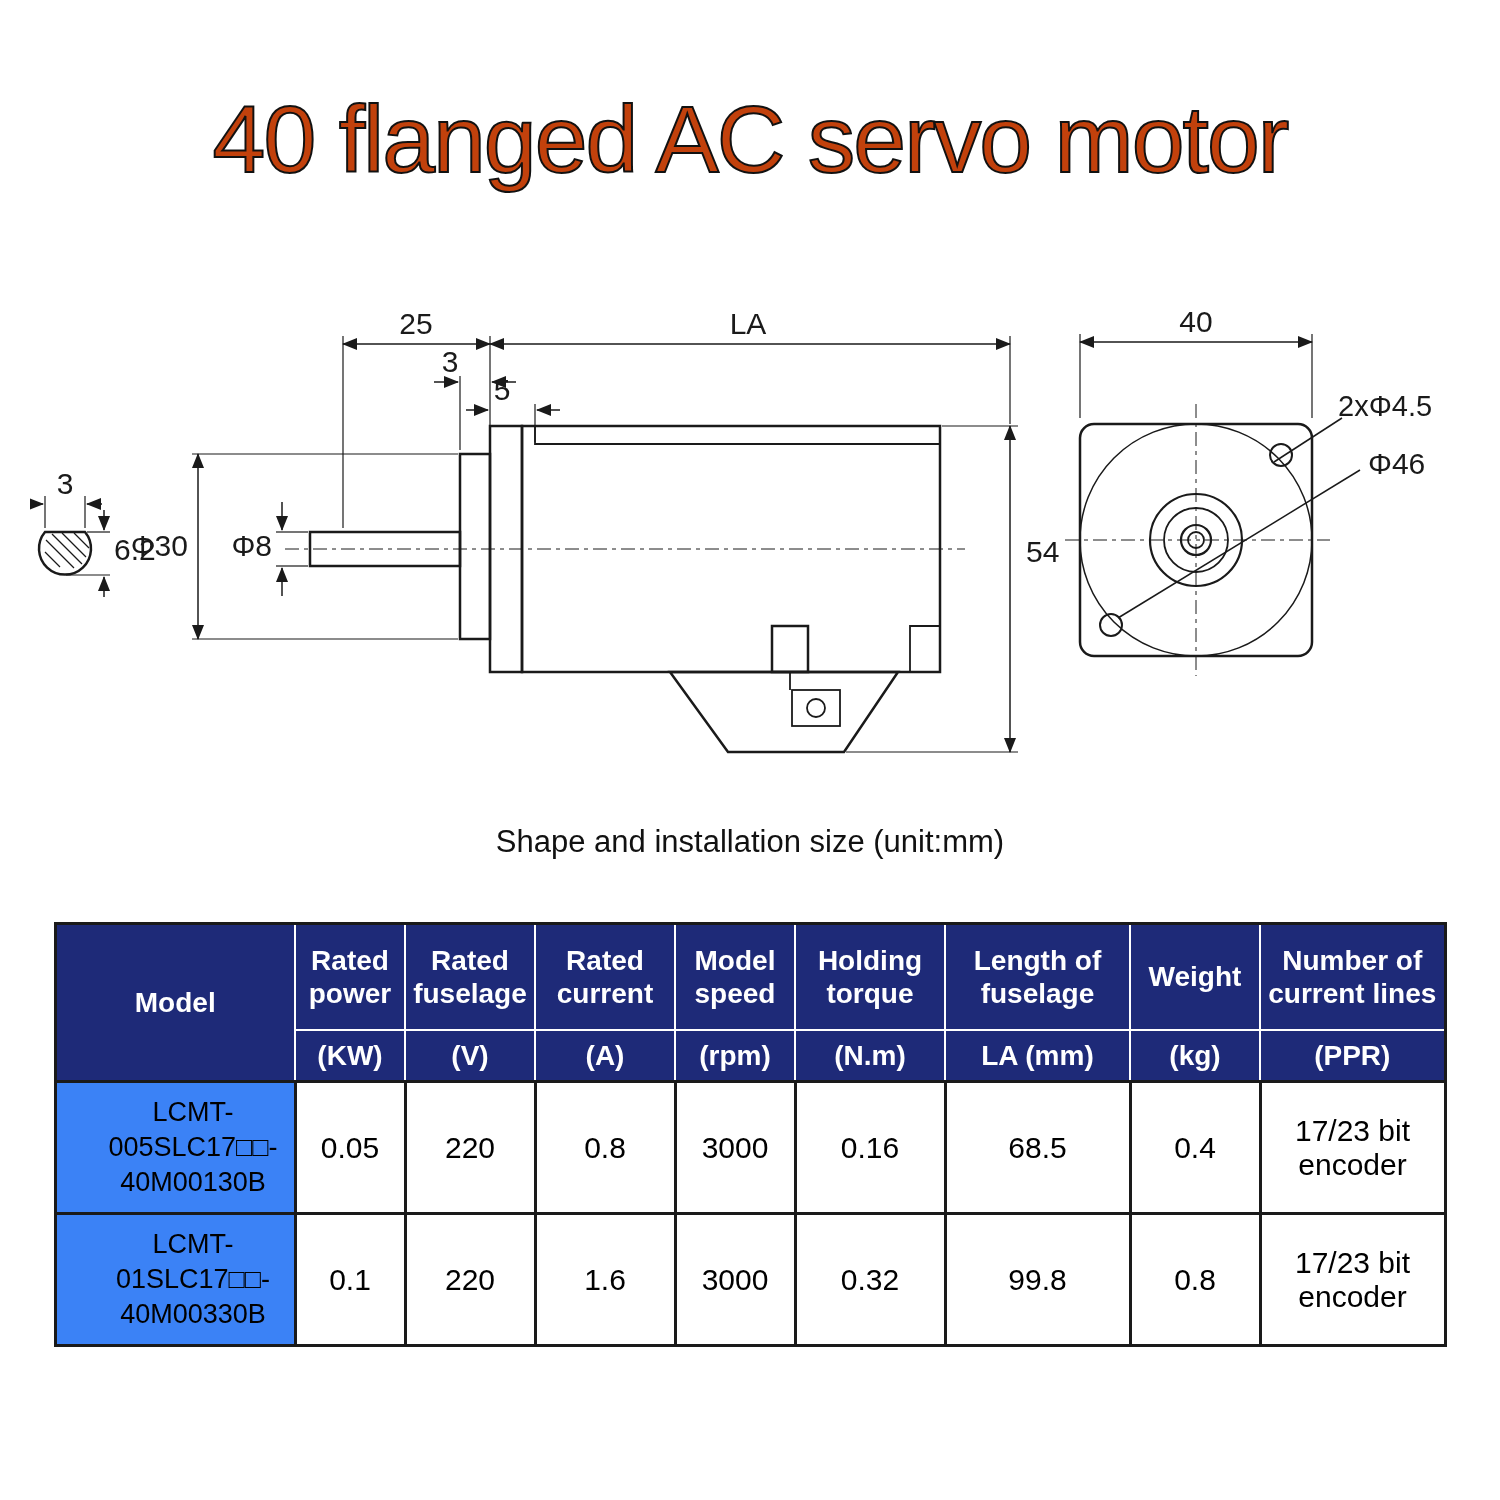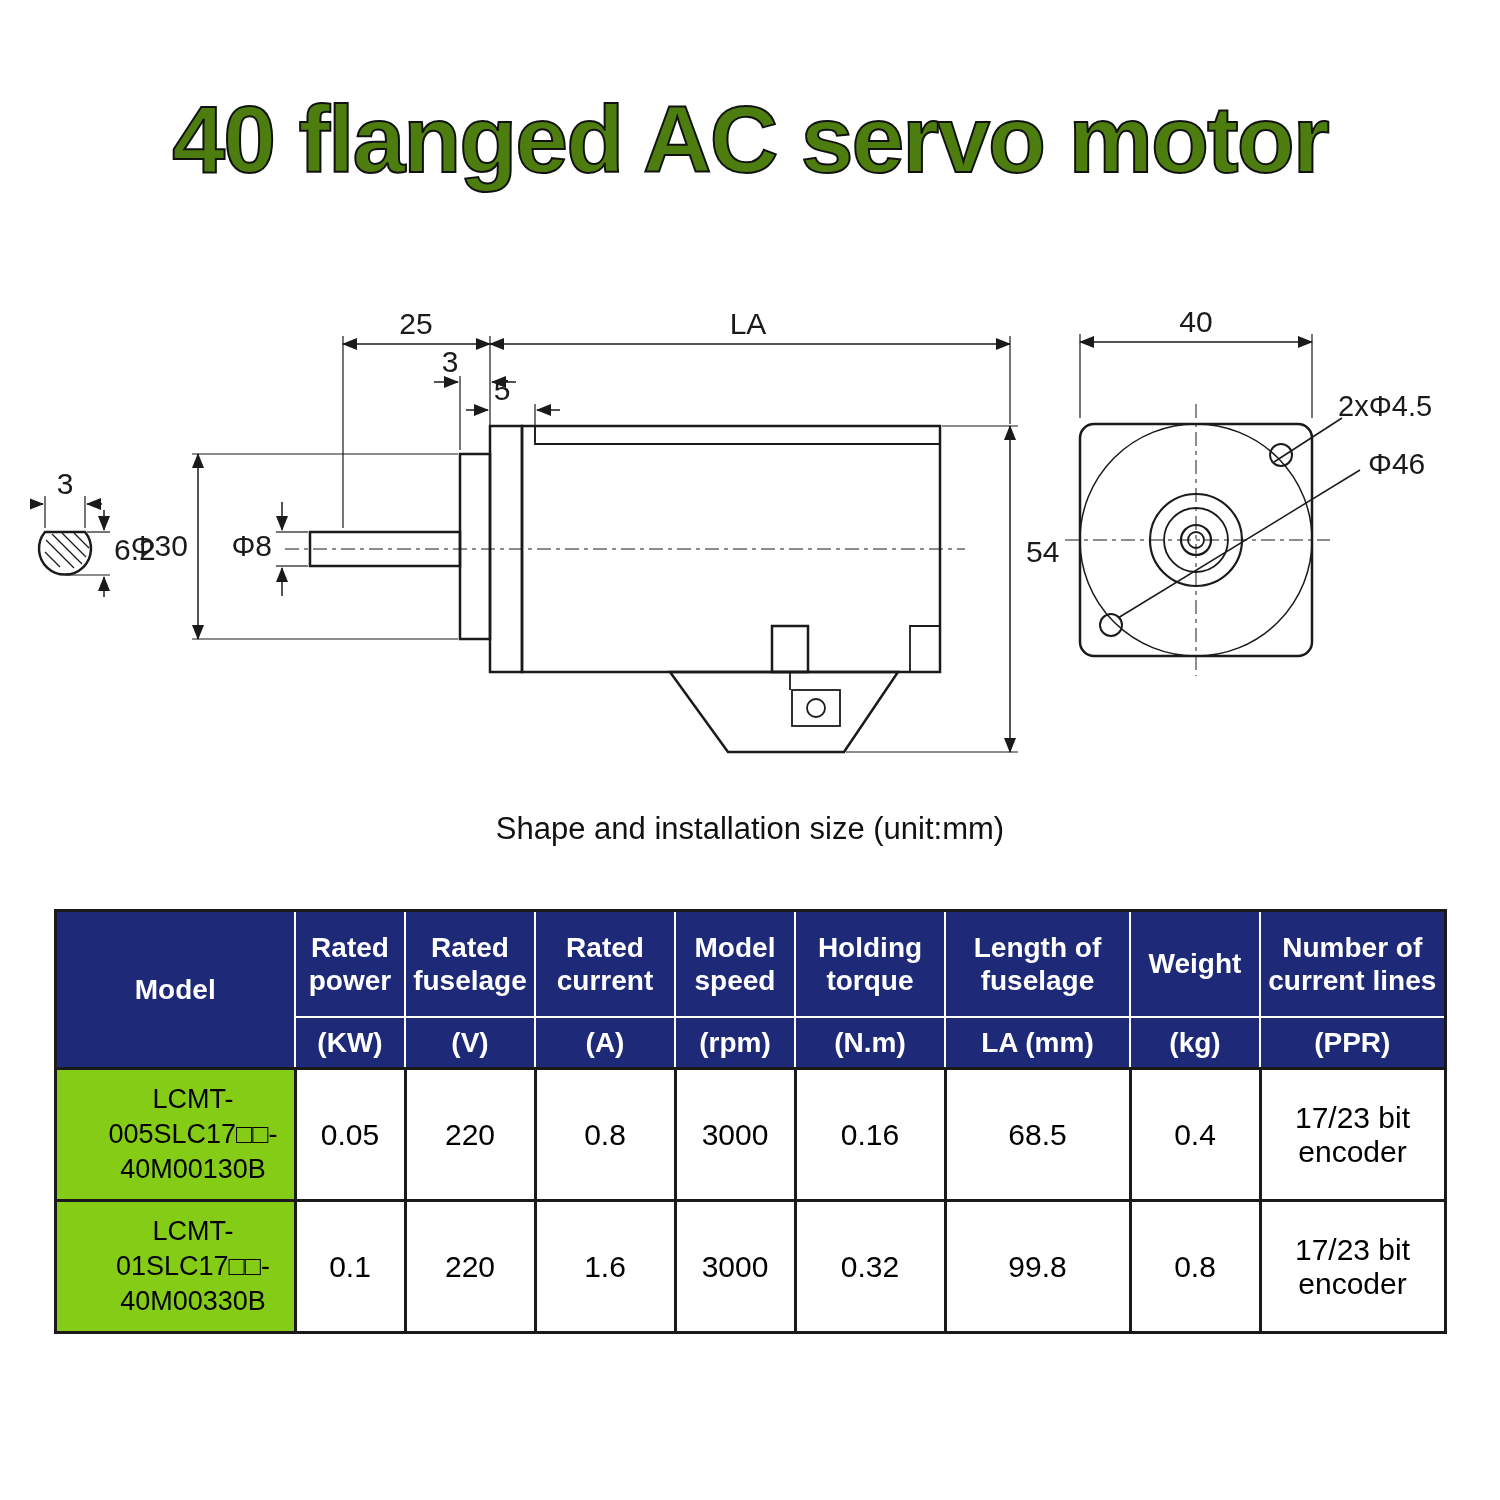--- a/index.html
+++ b/index.html
@@ -8,43 +8,43 @@
     width: 1500px;
     height: 1500px;
     font-family: "Liberation Sans", "DejaVu Sans", sans-serif;
     color: #111;
     overflow: hidden;
   }
   .page-title {
     padding-top: 85px;
     text-align: center;
     font-size: 95px;
-    font-weight: bold;
+    font-weight: normal;
     letter-spacing: -2px;
-    color: #4d7c0f;
+    color: #c2410c;
     -webkit-text-stroke: 2px #111;
   }
   .diagram-wrap { margin-top: 110px; }
   .diagram-wrap svg { display: block; margin: 0 auto; }
   svg text {
     font-family: "Liberation Sans", "DejaVu Sans", sans-serif;
     font-size: 30px;
     fill: #1a1a1a;
     stroke: none;
   }
   .outline { stroke: #1a1a1a; stroke-width: 2.5; fill: none; }
   .thin    { stroke: #1a1a1a; stroke-width: 1.8; fill: none; }
   .dim     { stroke: #1a1a1a; stroke-width: 1.5; fill: none; }
   .ext     { stroke: #1a1a1a; stroke-width: 1.2; fill: none; }
   .hatch   { stroke: #1a1a1a; stroke-width: 1.2; fill: none; }
   .cl      { stroke: #1a1a1a; stroke-width: 1; stroke-dasharray: 14 5 4 5; fill: none; }
   .caption {
     text-align: center;
     font-size: 31px;
-    margin-top: 7px;
+    margin-top: 20px;
     color: #111;
   }
   .spec-table {
     width: 1390px;
     margin: 62px auto 0 auto;
     border-collapse: collapse;
     table-layout: fixed;
     border: 3px solid #1a1a1a;
   }
   .spec-table th {
@@ -64,21 +64,21 @@
   .spec-table td {
     border: 3px solid #1a1a1a;
     text-align: center;
     vertical-align: middle;
     font-size: 30px;
     color: #000;
     padding: 4px;
     background: #ffffff;
   }
   .spec-table td.model-cell {
-    background: #84cc16;
+    background: #3b82f6;
     font-size: 27px;
     line-height: 1.3;
     padding-left: 40px;
   }
 </style>
 </head>
 <body>
 
 <div class="page-title">40 flanged AC servo motor</div>
 

